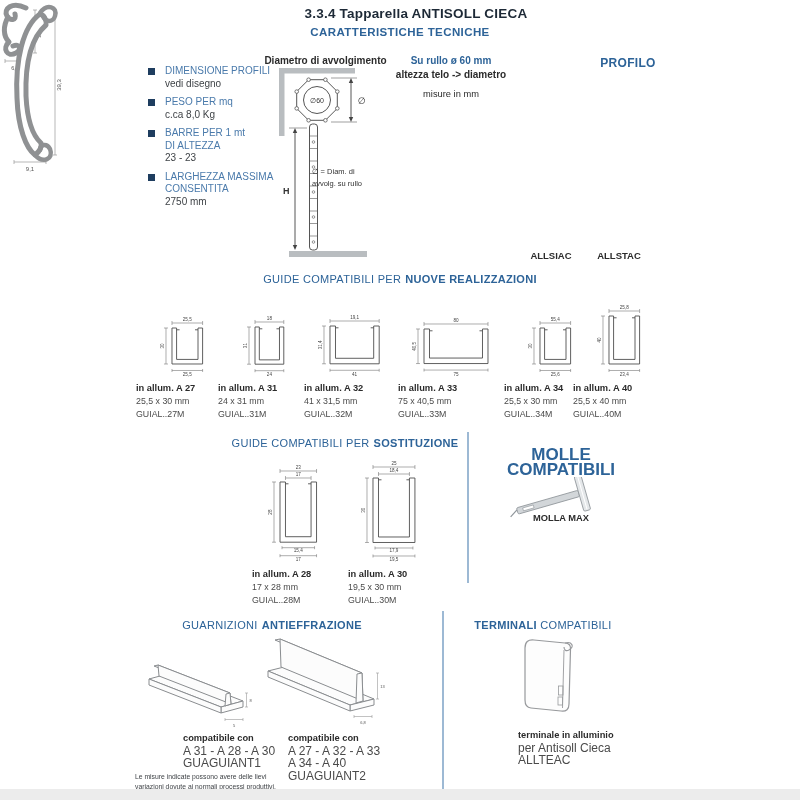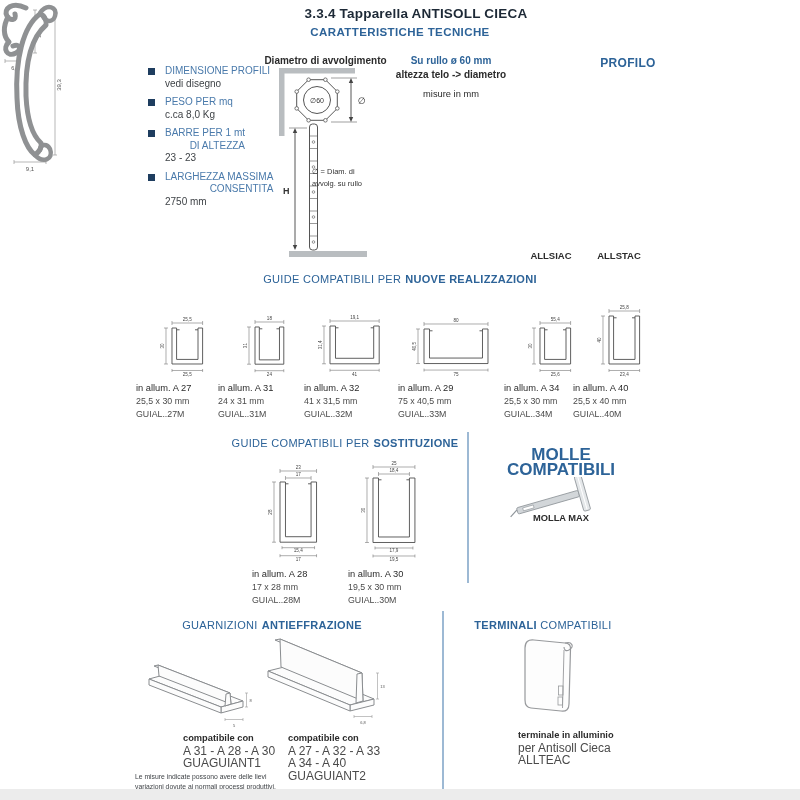--- a/index.html
+++ b/index.html
@@ -7,21 +7,21 @@
         font-family:"Liberation Sans","DejaVu Sans",sans-serif;color:#3f4347;}
   .abs{position:absolute;}
   .center{text-align:center;}
   #title{top:6px;left:16px;width:800px;font-size:13.5px;font-weight:bold;color:#1d2936;letter-spacing:.2px;}
   #subtitle{top:26px;left:0;width:800px;font-size:11.5px;font-weight:bold;color:#2d6398;letter-spacing:.4px;}
   
   #specs{left:148px;top:65px;width:130px;}
   .spec{display:flex;gap:10px;margin-bottom:6px;}
   .bullet{flex:0 0 7px;width:7px;height:7px;background:#1e3d5f;margin-top:3px;}
   .spec-text{font-size:10px;line-height:12.5px;}
-  .spec-label,.spec-label2{color:#4a7aab;text-align:right;}
+  .spec-label,.spec-label2{color:#4a7aab;}
   .spec-label2:empty{display:none;}
   .spec-value{color:#3f4347;}
   
   #winding-title{left:258px;top:55px;width:135px;font-size:10px;font-weight:bold;color:#2b2b2b;}
   #winding-svg{left:265px;top:68px;}
   
   #dia-table{left:384px;top:55px;width:134px;}
   .dt-title{font-size:10px;font-weight:bold;color:#2d6398;}
   .dt-header{font-size:10px;font-weight:bold;color:#2b2b2b;margin-top:3px;}
   #dt-rows{margin-top:4px;}
@@ -42,21 +42,21 @@
   
   #guides-new{top:291px;left:0;width:800px;height:140px;}
   .gn-item{position:absolute;top:0;width:96px;}
   .gn-item:nth-child(1){left:136px;}
   .gn-item:nth-child(2){left:218px;}
   .gn-item:nth-child(3){left:304px;}
   .gn-item:nth-child(4){left:398px;width:110px;}
   .gn-item:nth-child(5){left:504px;}
   .gn-item:nth-child(6){left:573px;}
   .guide-fig{height:86px;display:flex;align-items:flex-end;justify-content:center;}
-  .g-name{font-size:9.3px;font-weight:normal;color:#2b2b2b;margin-top:5px;line-height:13px;}
+  .g-name{font-size:9.3px;font-weight:bold;color:#2b2b2b;margin-top:5px;line-height:13px;}
   .g-size,.g-code{font-size:8.8px;color:#4a4a4a;line-height:13px;}
   #guides-sub{top:463px;left:0;width:790px;height:170px;}
   .gs-item{position:absolute;top:0;width:110px;}
   .gs-item:nth-child(1){left:240px;}
   .gs-item:nth-child(2){left:336px;}
   .gs-item .guide-fig{height:100px;}
   .gs-item .g-name,.gs-item .g-size,.gs-item .g-code{padding-left:12px;}
   
   #molle-heading{left:502px;top:447px;width:118px;font-size:17px;color:#2d6398;line-height:15px;font-weight:bold;}
   #spring-svg{left:510px;top:477px;}
@@ -273,21 +273,21 @@
             <path d="M15,11 L15,45.56 L79,45.56 L79,11 L73.5,11 L73.5,40.06 L20.5,40.06 L20.5,11 Z" fill="#fff" stroke="#4e4e4e" stroke-width="0.9" stroke-linejoin="round"></path>
             <path d="M20.5,12.8 h3 M70.5,12.8 h3" stroke="#4e4e4e" stroke-width="0.9"></path>
             <path d="M15,4 v4 M15,6 H79 M79,4 v4" stroke="#777" stroke-width="0.6" fill="none"></path>
             <text x="47" y="3.8" font-size="4.6" fill="#444" text-anchor="middle">80</text>
             <path d="M7,11 h4 M9,11 V45.56 M7,45.56 h4" stroke="#777" stroke-width="0.6" fill="none"></path>
             <text font-size="4.6" fill="#444" text-anchor="middle" transform="rotate(-90 7 28.28)" x="7" y="28.28">40,5</text>
             <path d="M15,50.56 v3 M15,52.06 H79 M79,50.56 v3" stroke="#777" stroke-width="0.6" fill="none"></path>
             <text x="47" y="57.56" font-size="4.6" fill="#444" text-anchor="middle">75</text>
           </svg>
         </div>
-        <div class="g-name">in allum. A 29</div>
+        <div class="g-name">in allum. A 33</div>
         <div class="g-size">75 x 40,5 mm</div>
         <div class="g-code">GUIAL..33M</div>
       </div>
       <div class="gn-item">
         <div class="guide-fig">
           <svg width="54.599999999999994" height="60" viewBox="0 0 54.599999999999994 60">
             <path d="M15,11 L15,47 L45.599999999999994,47 L45.599999999999994,11 L41.00999999999999,11 L41.00999999999999,42.41 L19.59,42.41 L19.59,11 Z" fill="#fff" stroke="#4e4e4e" stroke-width="0.9" stroke-linejoin="round"></path>
             <path d="M19.59,12.8 h3 M38.00999999999999,12.8 h3" stroke="#4e4e4e" stroke-width="0.9"></path>
             <path d="M15,4 v4 M15,6 H45.599999999999994 M45.599999999999994,4 v4" stroke="#777" stroke-width="0.6" fill="none"></path>
             <text x="30.299999999999997" y="3.8" font-size="4.6" fill="#444" text-anchor="middle">55,4</text>

